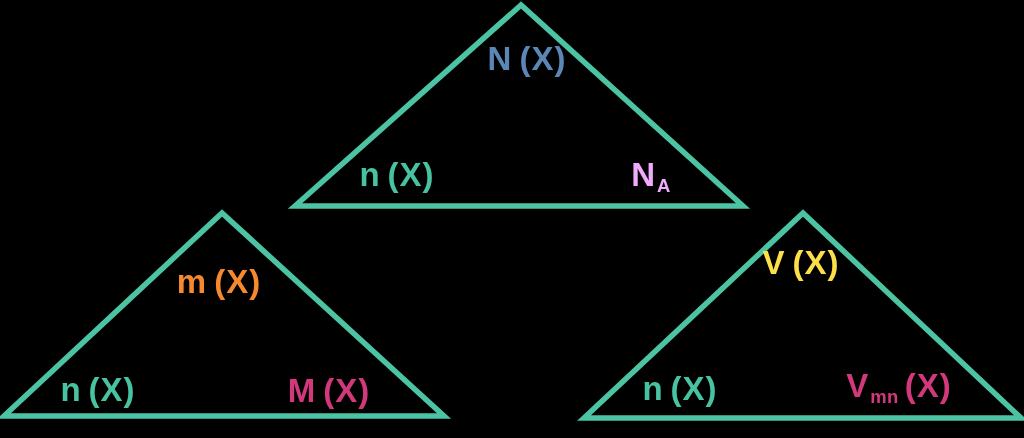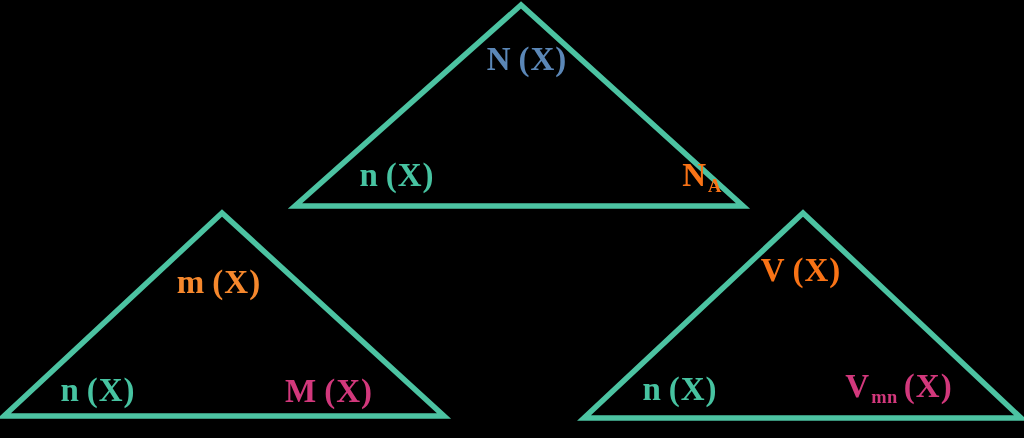--- a/index.html
+++ b/index.html
@@ -6,21 +6,21 @@
     margin: 0;
     padding: 0;
     background: #000000;
   }
   .stage {
     position: relative;
     width: 1024px;
     height: 438px;
     background: #000000;
     overflow: hidden;
-    font-family: Liberation Serif, serif;
+    font-family: Liberation Sans, sans-serif;
     text-align: right;
   }
   .tri-svg {
     position: absolute;
     left: 0;
     top: 0;
   }
   .tri {
     fill: none;
     stroke-width: 5.5;
@@ -57,35 +57,35 @@
     <polygon class="tri" points="222,213 4,416 444,416" stroke="#4cc3a2"></polygon>
     <polygon class="tri" points="803,213 584,418 1021,418" stroke="#4cc3a2"></polygon>
   </svg>
 
   <div class="label" style="left: 527px; top: 61px; color: rgb(91, 135, 183);">
     <span class="sym">N</span><span class="sub"></span><span class="arg">(X)</span>
   </div>
   <div class="label" style="left: 397px; top: 177px; color: rgb(71, 195, 161);">
     <span class="sym">n</span><span class="sub"></span><span class="arg">(X)</span>
   </div>
-  <div class="label" style="left: 705px; top: 177px; color: #f97316;">
+  <div class="label" style="left: 654px; top: 177px; color: #f0abfc;">
     <span class="sym">N</span><span class="sub">A</span><span class="arg"></span>
   </div>
 
   <div class="label" style="left: 219px; top: 284px; color: rgb(246, 136, 45);">
     <span class="sym">m</span><span class="sub"></span><span class="arg">(X)</span>
   </div>
   <div class="label" style="left: 98px; top: 392px; color: rgb(71, 195, 161);">
     <span class="sym">n</span><span class="sub"></span><span class="arg">(X)</span>
   </div>
   <div class="label" style="left: 329px; top: 393px; color: rgb(210, 56, 124);">
     <span class="sym">M</span><span class="sub"></span><span class="arg">(X)</span>
   </div>
 
-  <div class="label" style="left: 801px; top: 272px; color: #f97316;">
+  <div class="label" style="left: 801px; top: 265px; color: #fde047;">
     <span class="sym">V</span><span class="sub"></span><span class="arg">(X)</span>
   </div>
   <div class="label" style="left: 680px; top: 391px; color: rgb(71, 195, 161);">
     <span class="sym">n</span><span class="sub"></span><span class="arg">(X)</span>
   </div>
   <div class="label" style="left: 899px; top: 388px; color: rgb(210, 56, 124);">
     <span class="sym">V</span><span class="sub">mn</span><span class="arg">(X)</span>
   </div>
 
 </div>

